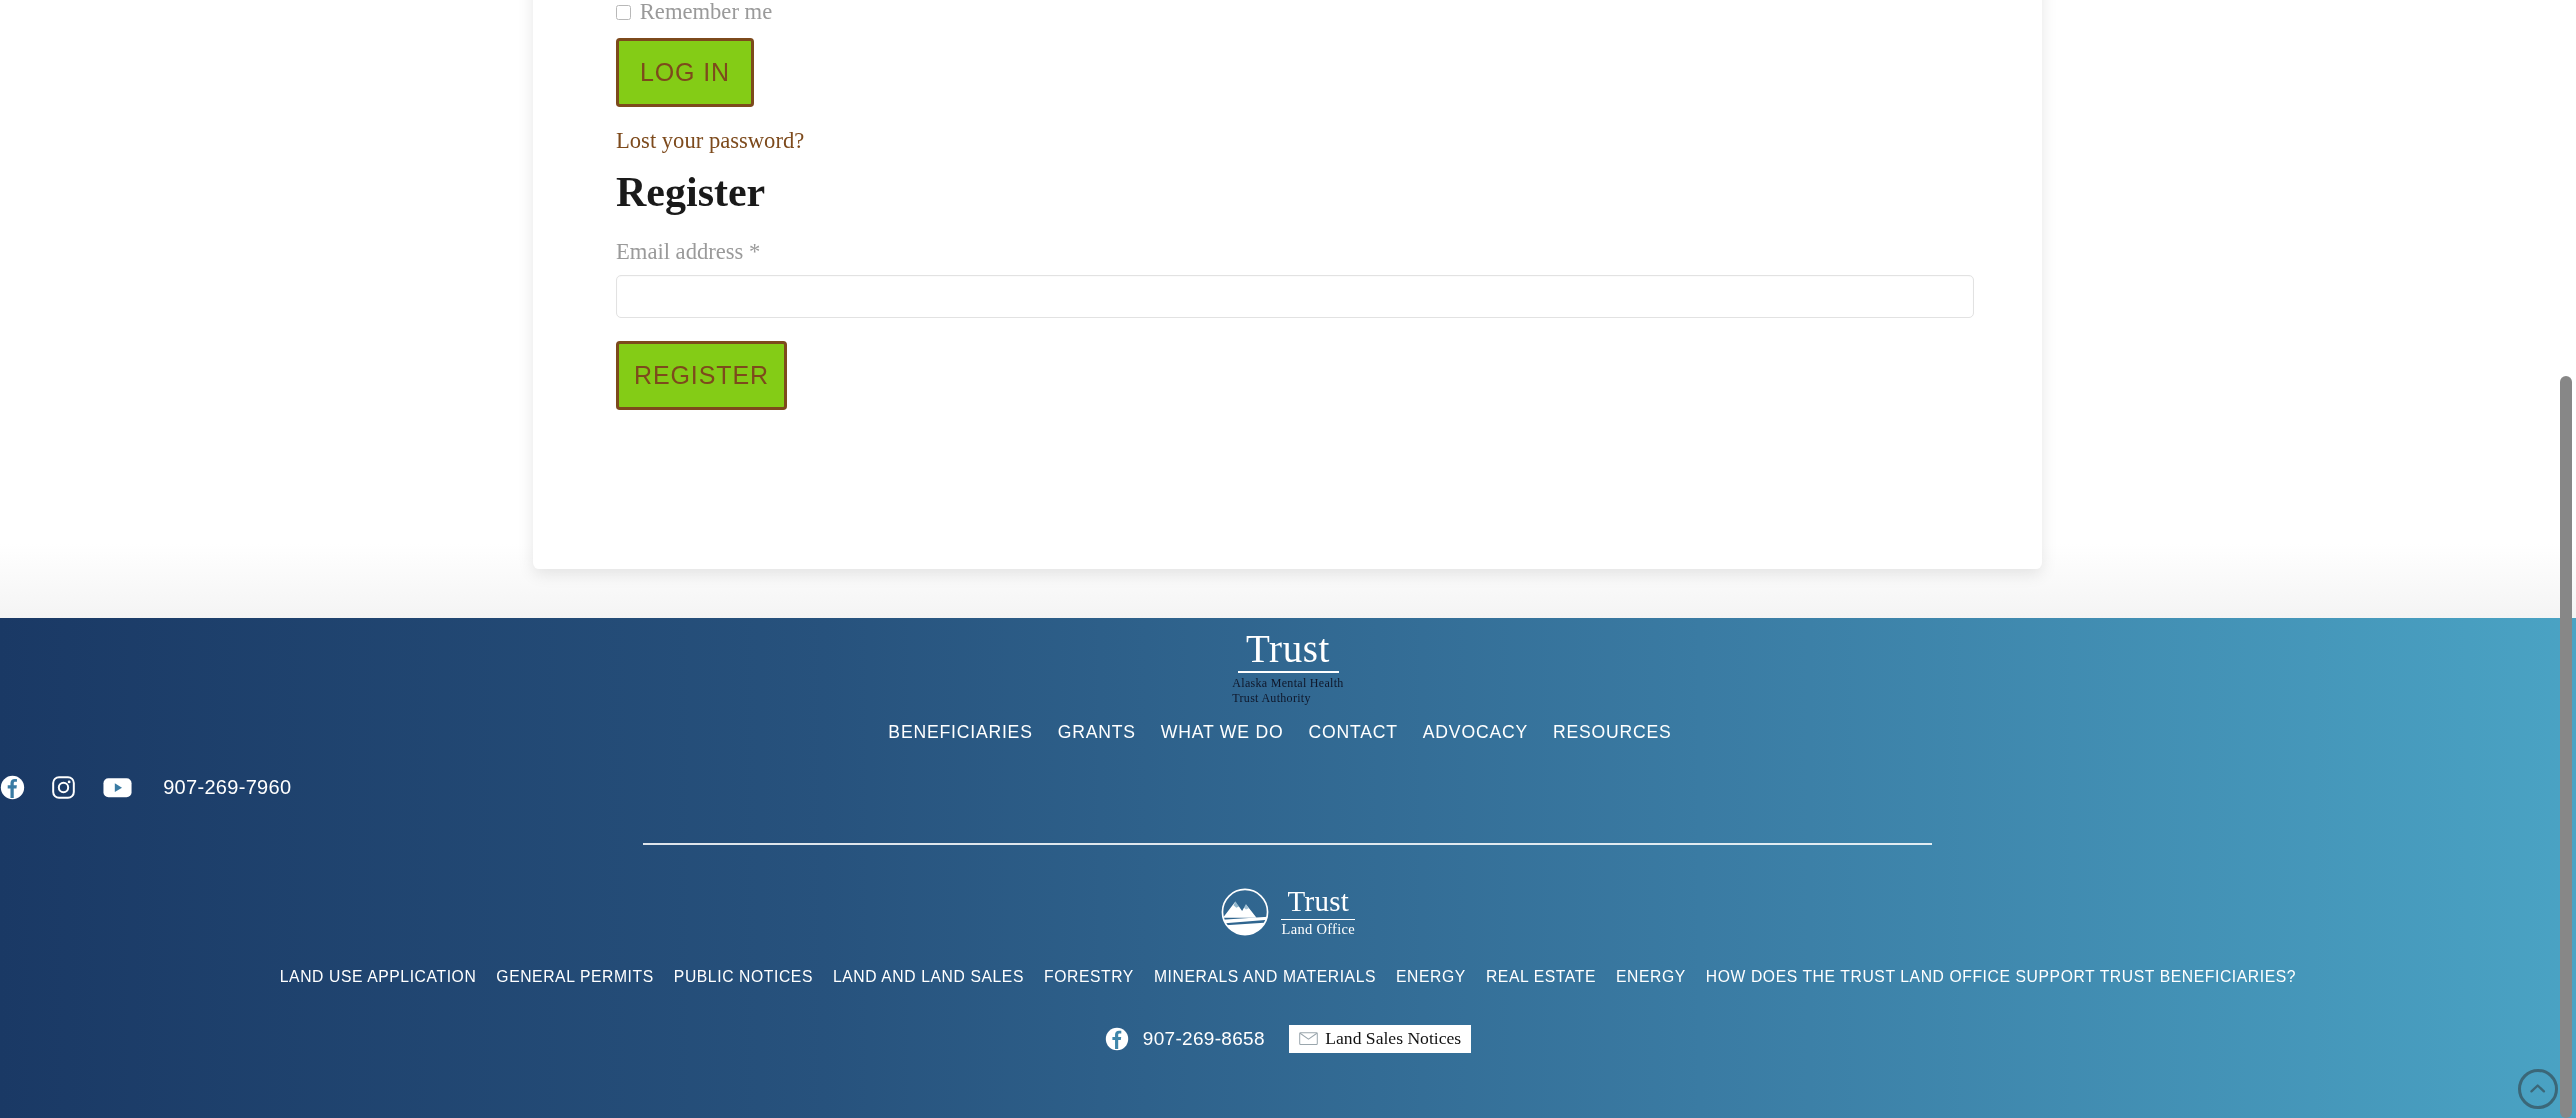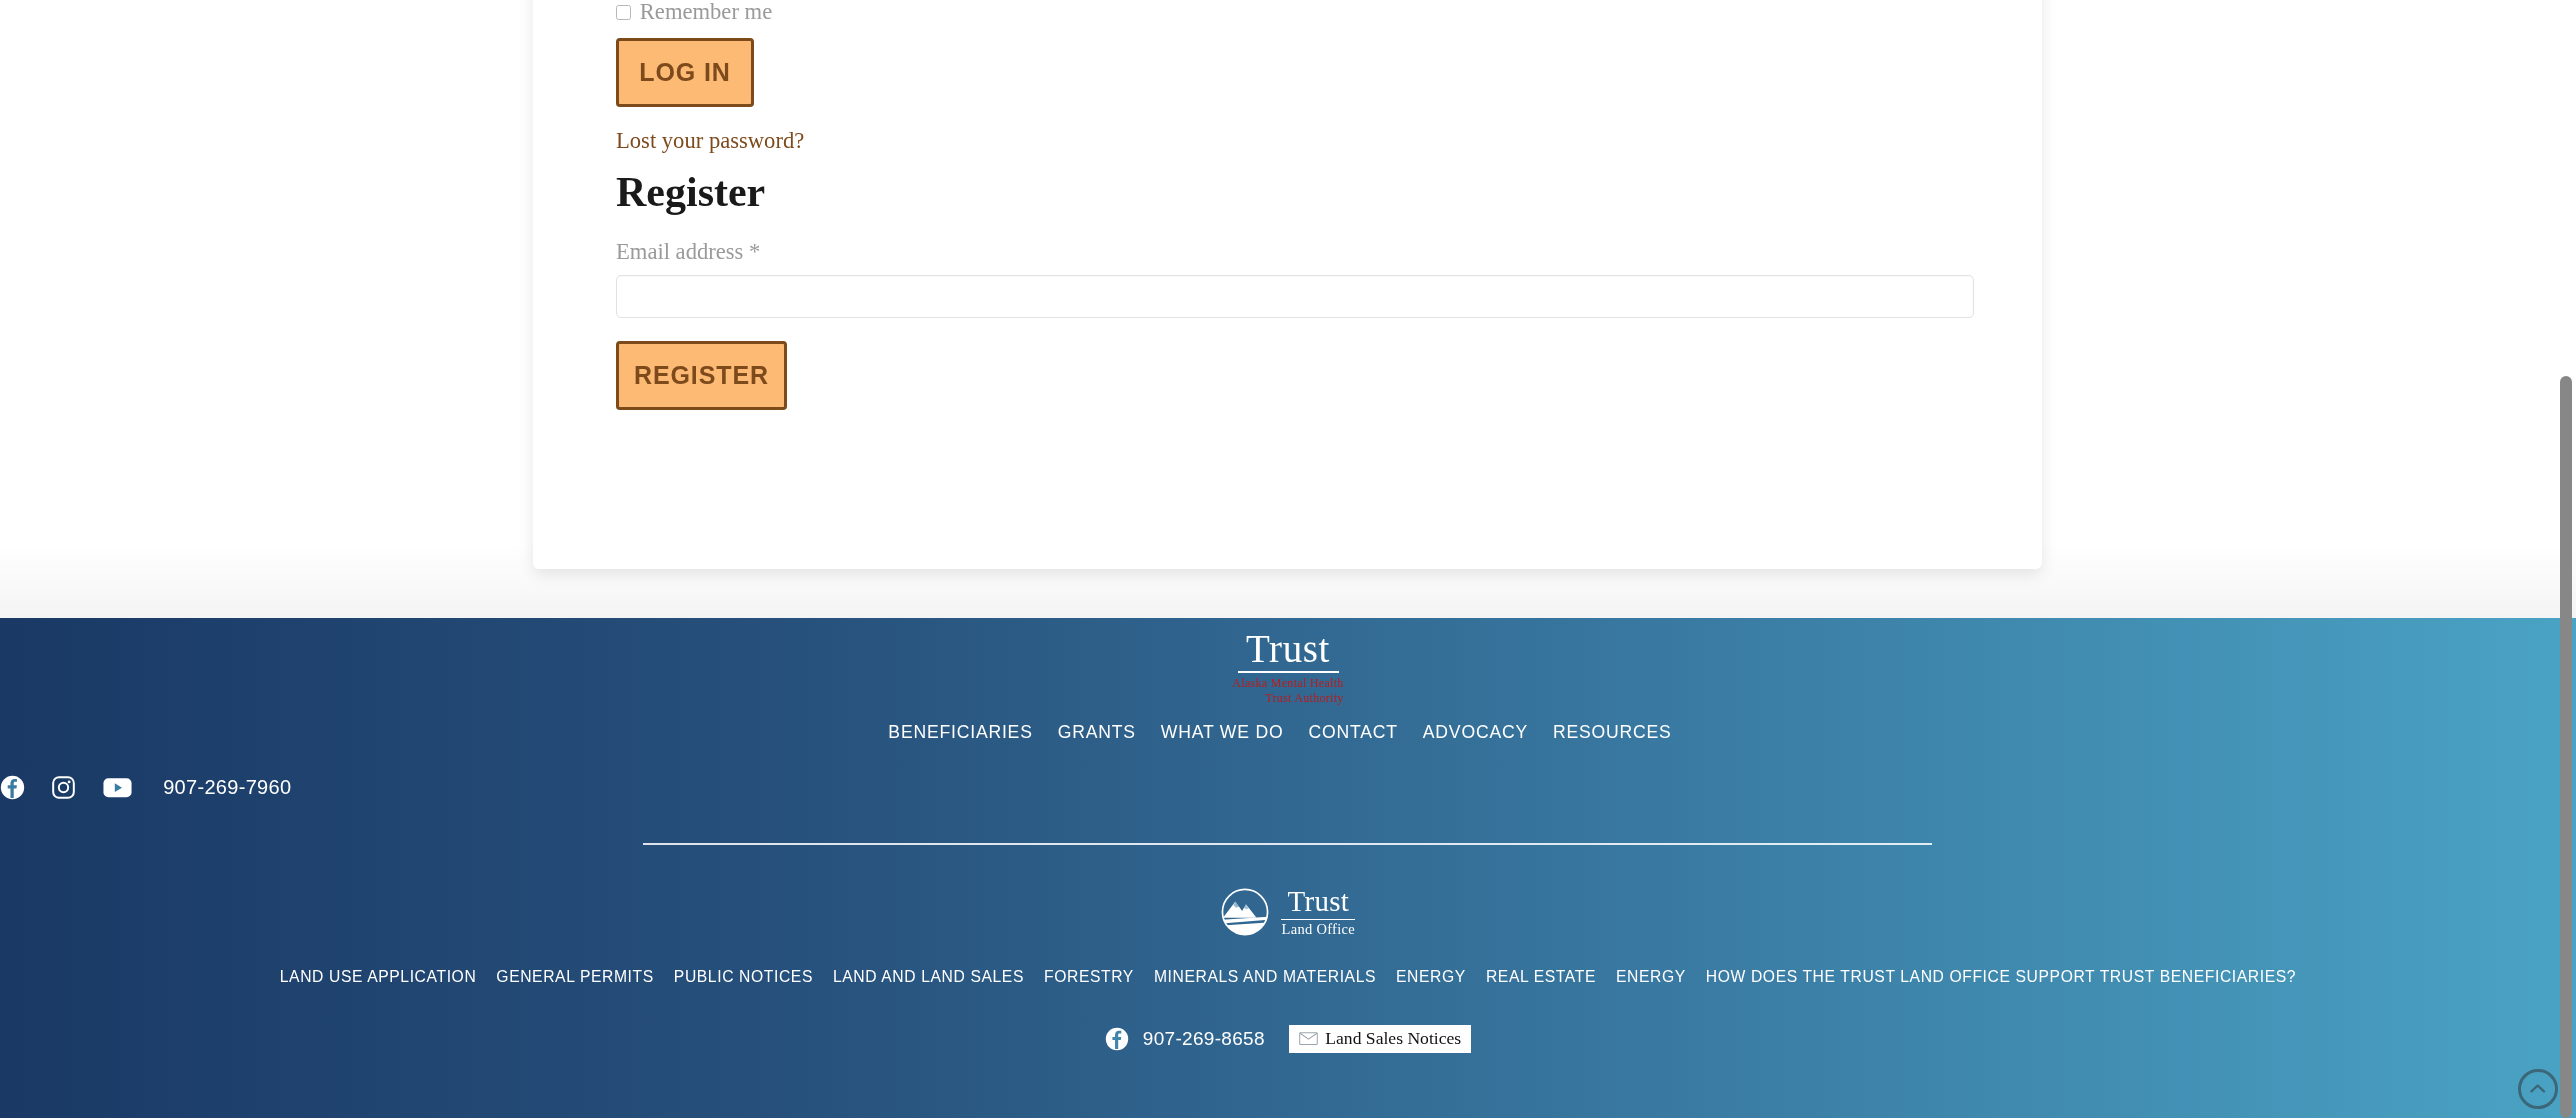--- a/index.html
+++ b/index.html
@@ -73,24 +73,24 @@
     font-family: "Liberation Serif", serif;
   }
 
   
   .btn-outline {
     display: inline-flex;
     align-items: center;
     justify-content: center;
     border: 3.1px solid #7d4a1c;
     border-radius: 3.8px;
-    background: #fdba74;
+    background: #84cc16;
     color: #7d4a1c;
     font-family: "Liberation Sans", sans-serif;
-    font-weight: 700;
+    font-weight: 400;
     letter-spacing: 0.9px;
     cursor: pointer;
     box-sizing: border-box;
   }
   #login-button {
     margin-top: 12.6px;
     width: 138px;
     height: 69px;
     font-size: 25px;
   }
@@ -192,23 +192,23 @@
   .amhta-rule {
     width: 101px;
     height: 1.3px;
     background: #ffffff;
     margin: 3.1px 0 3.8px 0;
   }
   .amhta-sub {
     font-family: "Liberation Serif", serif;
     font-size: 12px;
     line-height: 1.18;
-    text-align: right;
+    text-align: left;
     letter-spacing: 0.3px;
-    color: #b91c1c;
+    color: #0f172a;
   }
 
   
   .footer-nav {
     position: absolute;
     left: 0;
     right: 16px;
     top: 722px;
     display: flex;
     justify-content: center;

